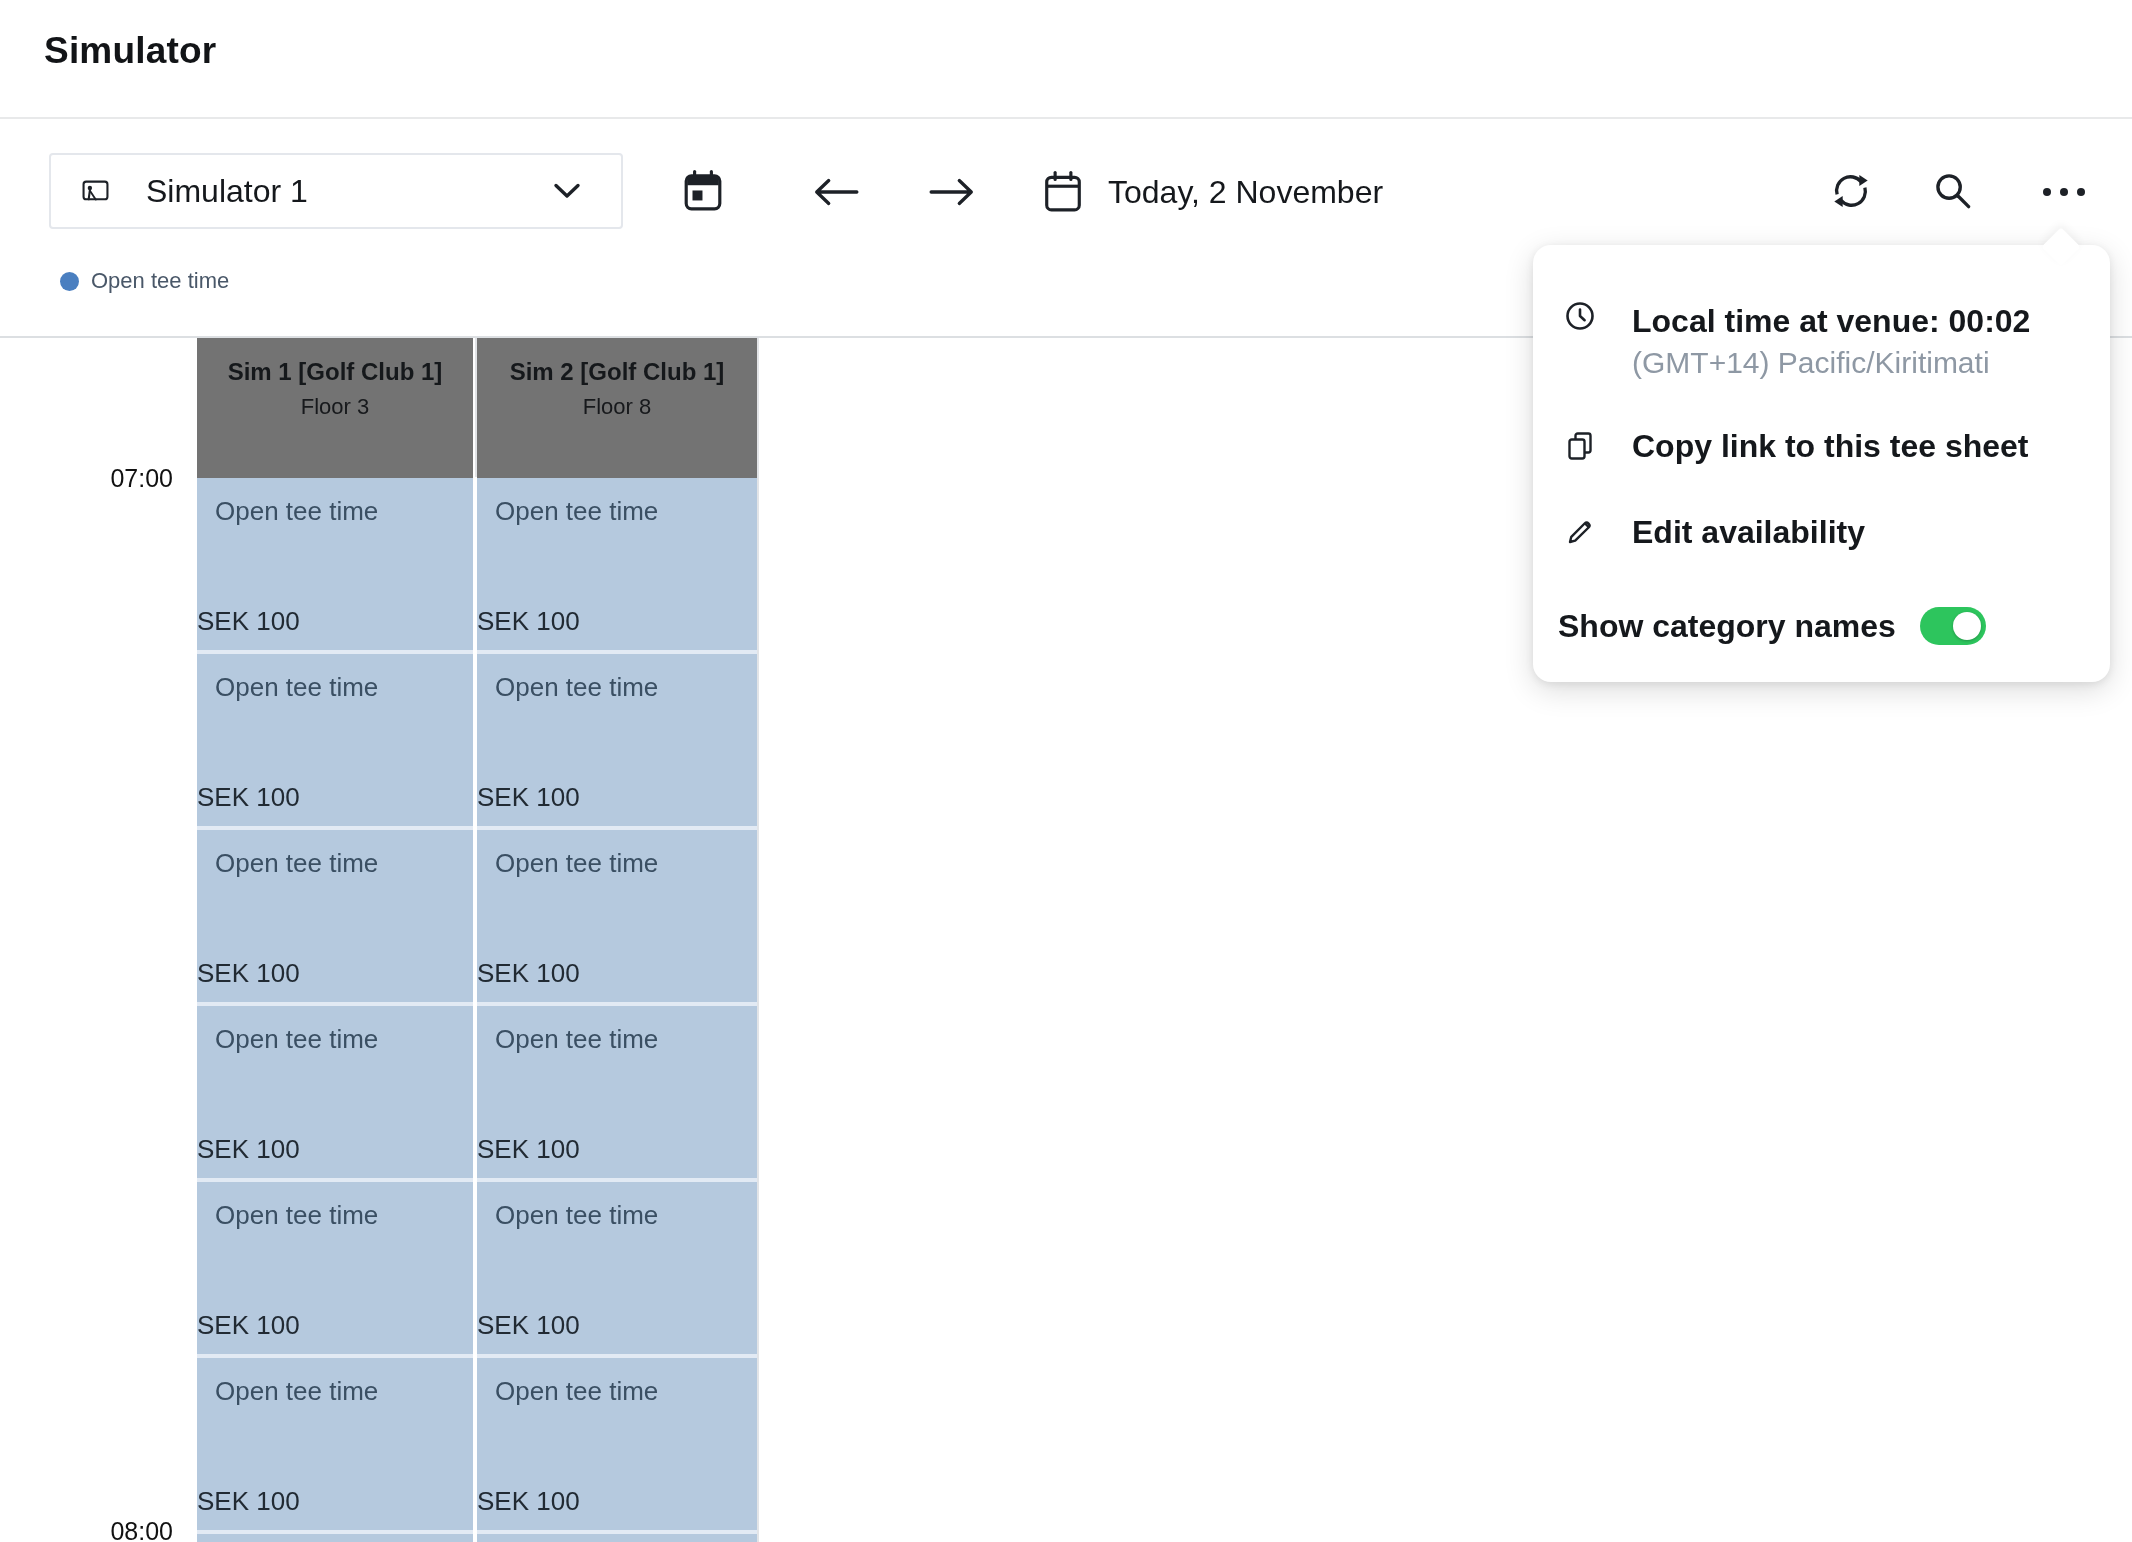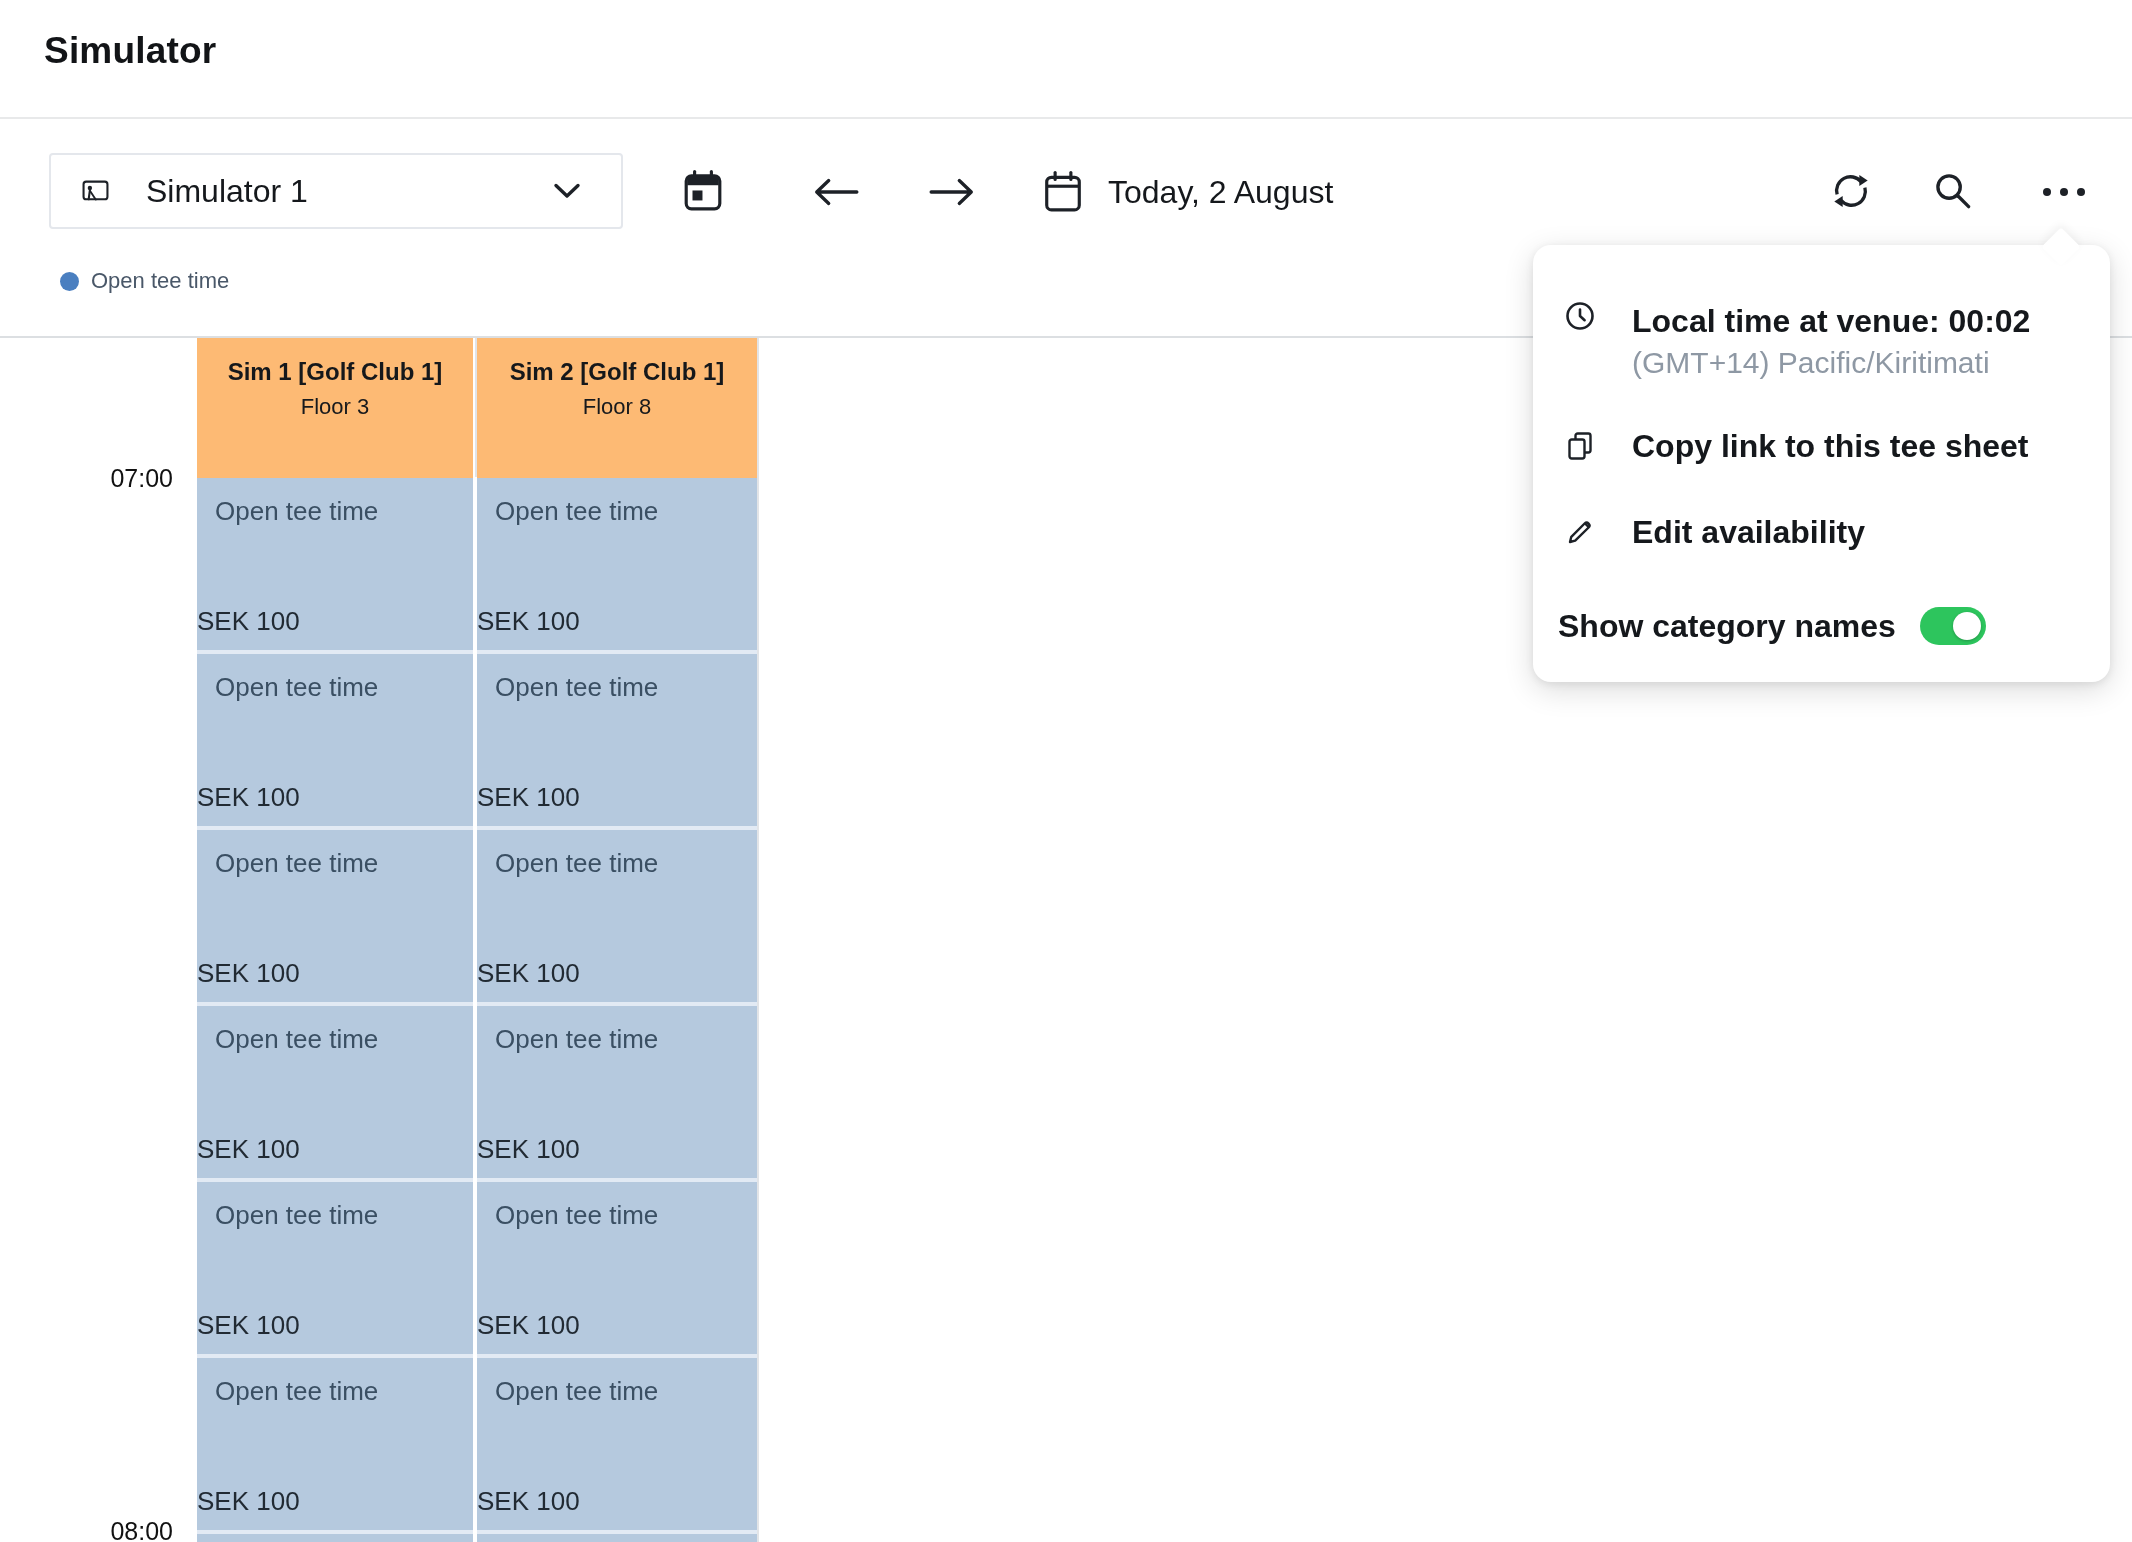--- a/index.html
+++ b/index.html
@@ -27,21 +27,21 @@
   .tb-more{left:2037px;top:170px;width:54px;height:44px;}
 
   
   .legend{left:60px;top:268px;display:flex;align-items:center;}
   .legend-dot{width:19px;height:19px;border-radius:50%;margin-right:12px;}
   .legend-label{font-size:22px;color:#4a5869;}
 
   
   .grid-top-border{left:0;top:336px;width:2132px;height:2px;background:#dcdfe2;}
   .vline{width:2px;background:#e2e4e7;}
-  .col-header{top:338px;height:165px;box-sizing:border-box;padding-top:13px;text-align:center;background:#fdba74;}
+  .col-header{top:338px;height:165px;box-sizing:border-box;padding-top:13px;text-align:center;background:#737373;}
   .col-header .name{font-size:24px;font-weight:700;color:#15181b;line-height:41px;}
   .col-header .floor{font-size:22px;color:#17191c;line-height:30px;}
   .time-label{width:84px;text-align:right;font-size:25px;color:#111;line-height:26px;}
   .col-cells{top:478px;height:1064px;}
   .cell{position:absolute;left:0;width:100%;height:172px;cursor:pointer;}
   .cell.partial{height:8px;}
   .cell-label{position:absolute;left:18px;top:18px;font-size:26px;line-height:30px;}
   .cell-price{position:absolute;left:0;bottom:14px;font-size:26px;line-height:30px;}
 
   
@@ -118,21 +118,21 @@
 
   <div class="abs date-btn">
     <span>
       <svg width="38" height="42" viewBox="0 0 36 40" fill="none" stroke="#1d2127">
         <rect x="2.5" y="6" width="31" height="31" rx="4.5" stroke-width="3"></rect>
         <line x1="10.5" y1="1.5" x2="10.5" y2="8" stroke-width="3" stroke-linecap="round"></line>
         <line x1="25.5" y1="1.5" x2="25.5" y2="8" stroke-width="3" stroke-linecap="round"></line>
         <line x1="3.5" y1="14.5" x2="32.5" y2="14.5" stroke-width="3"></line>
       </svg>
     </span>
-    <span class="date-label">Today, 2 August</span>
+    <span class="date-label">Today, 2 November</span>
   </div>
 
   <div class="abs icon-btn tb-refresh">
     <span>
       <svg width="40" height="40" viewBox="0 0 36 36" fill="none" stroke="#1d2127">
         <path d="M5.5 21 A12.5 12.5 0 0 1 27 9.5" stroke-width="3"></path>
         <path d="M30.5 15 A12.5 12.5 0 0 1 9 26.5" stroke-width="3"></path>
         <polygon points="25.5,3.5 33,8.5 25.5,13.5" fill="#1d2127" stroke="none"></polygon>
         <polygon points="10.5,22.5 3,27.5 10.5,32.5" fill="#1d2127" stroke="none"></polygon>
       </svg>

